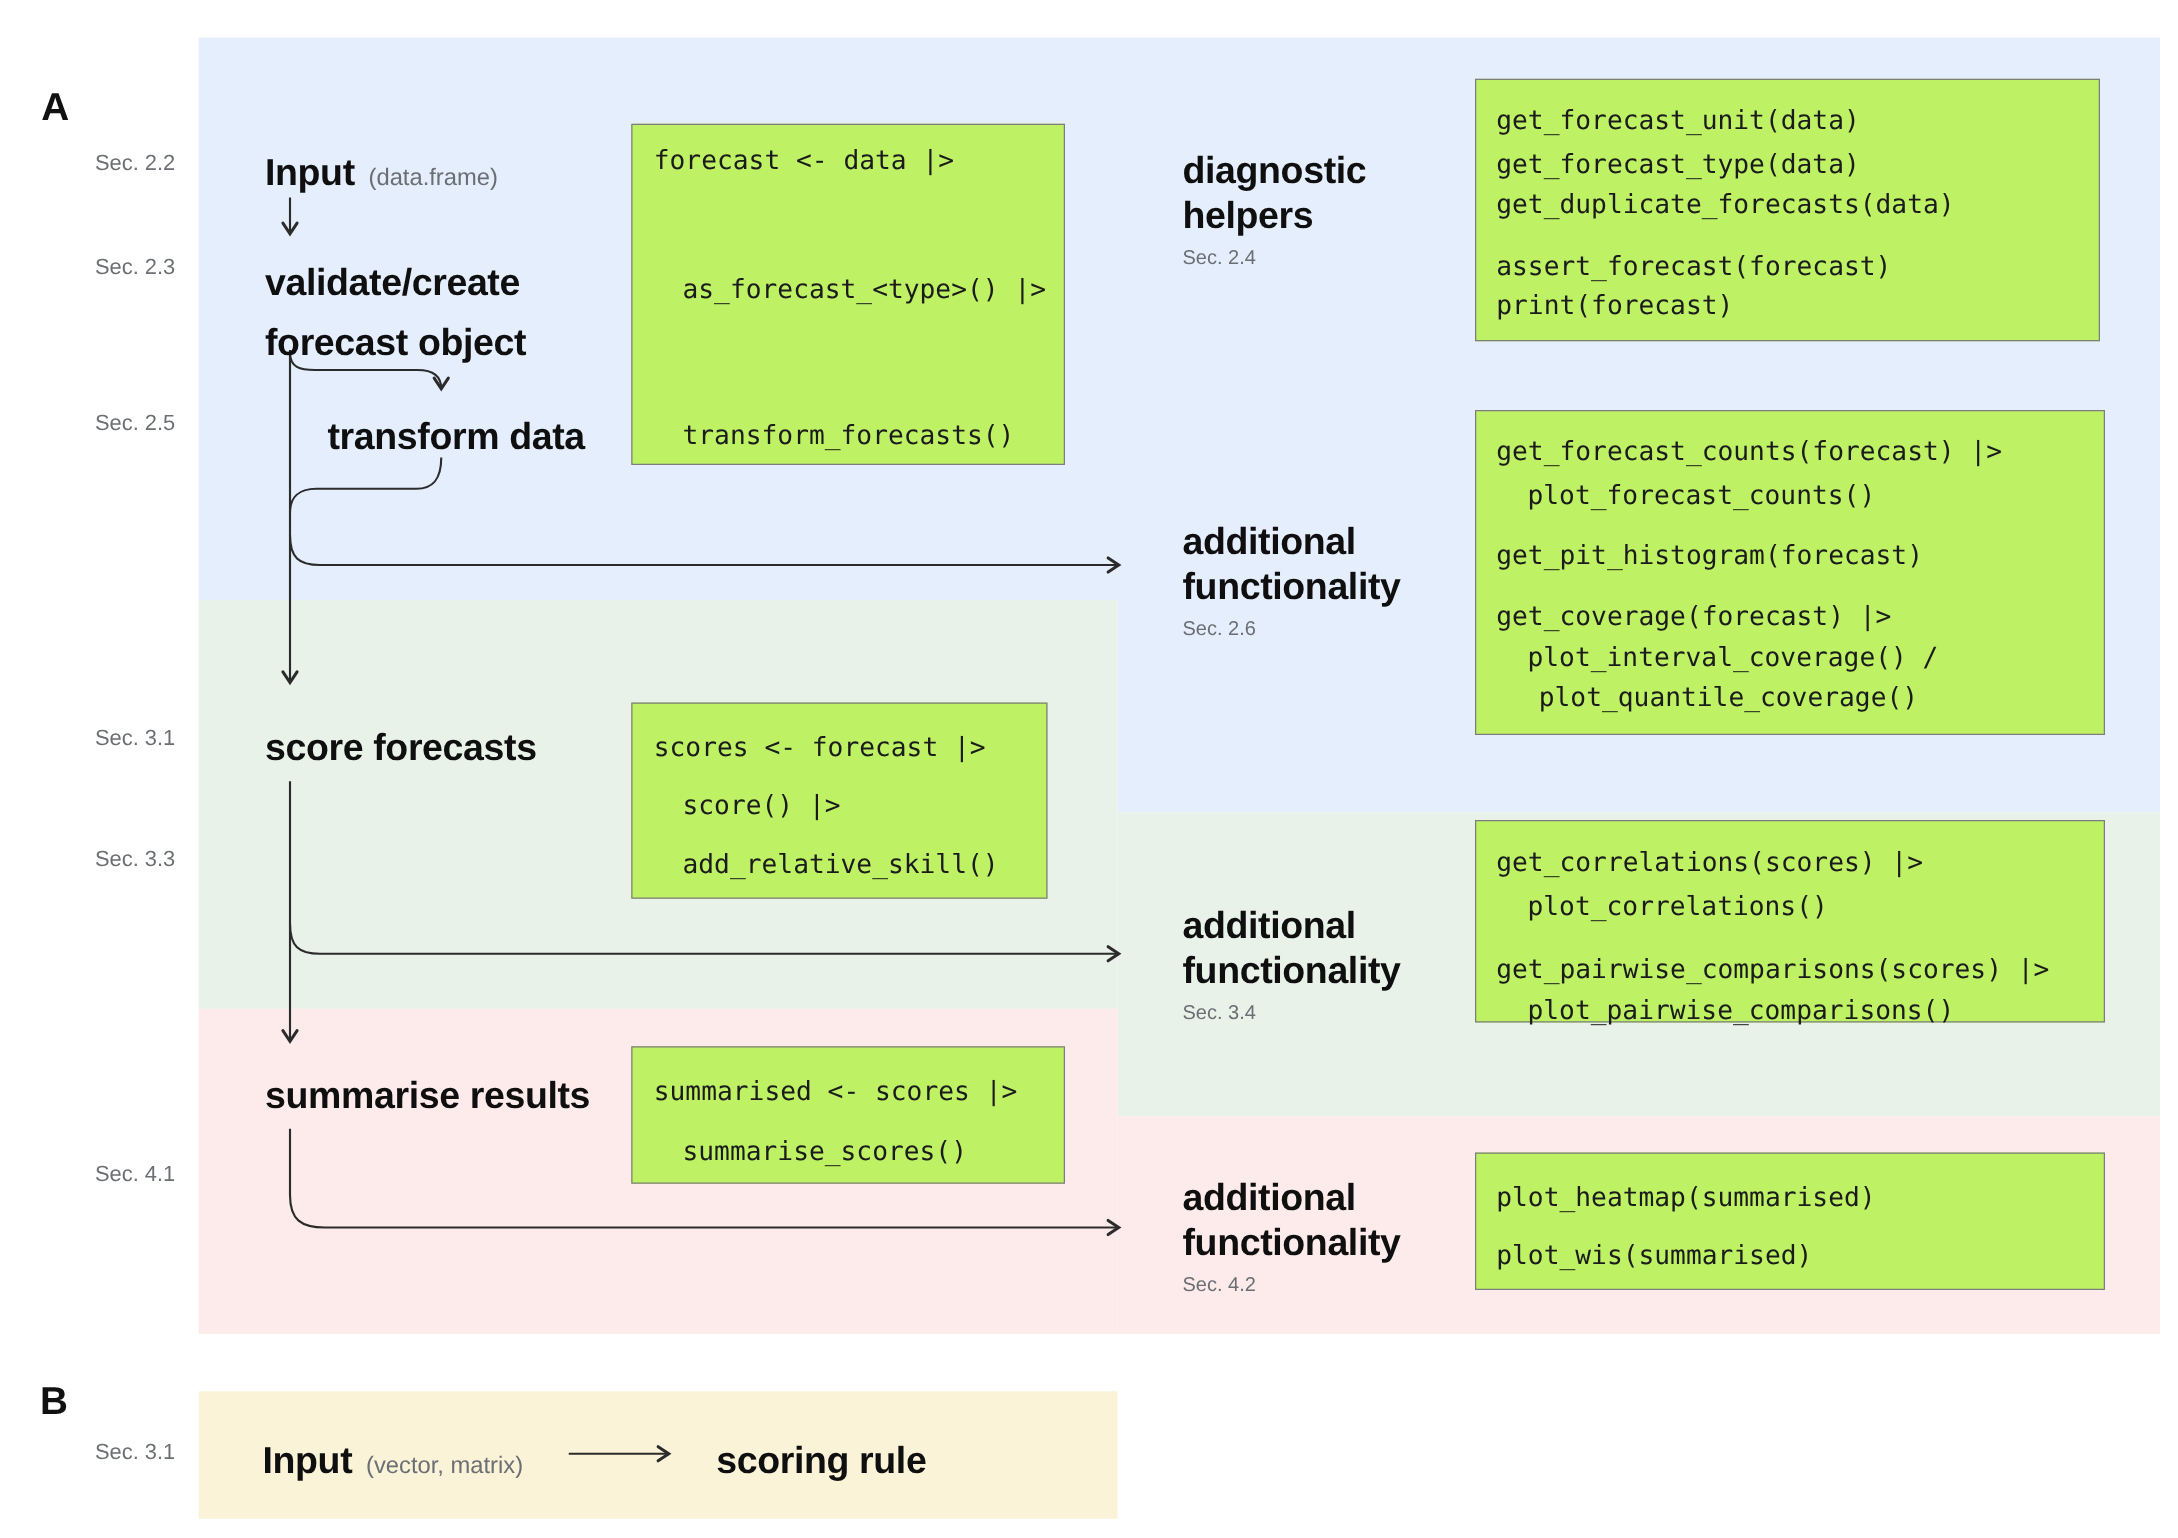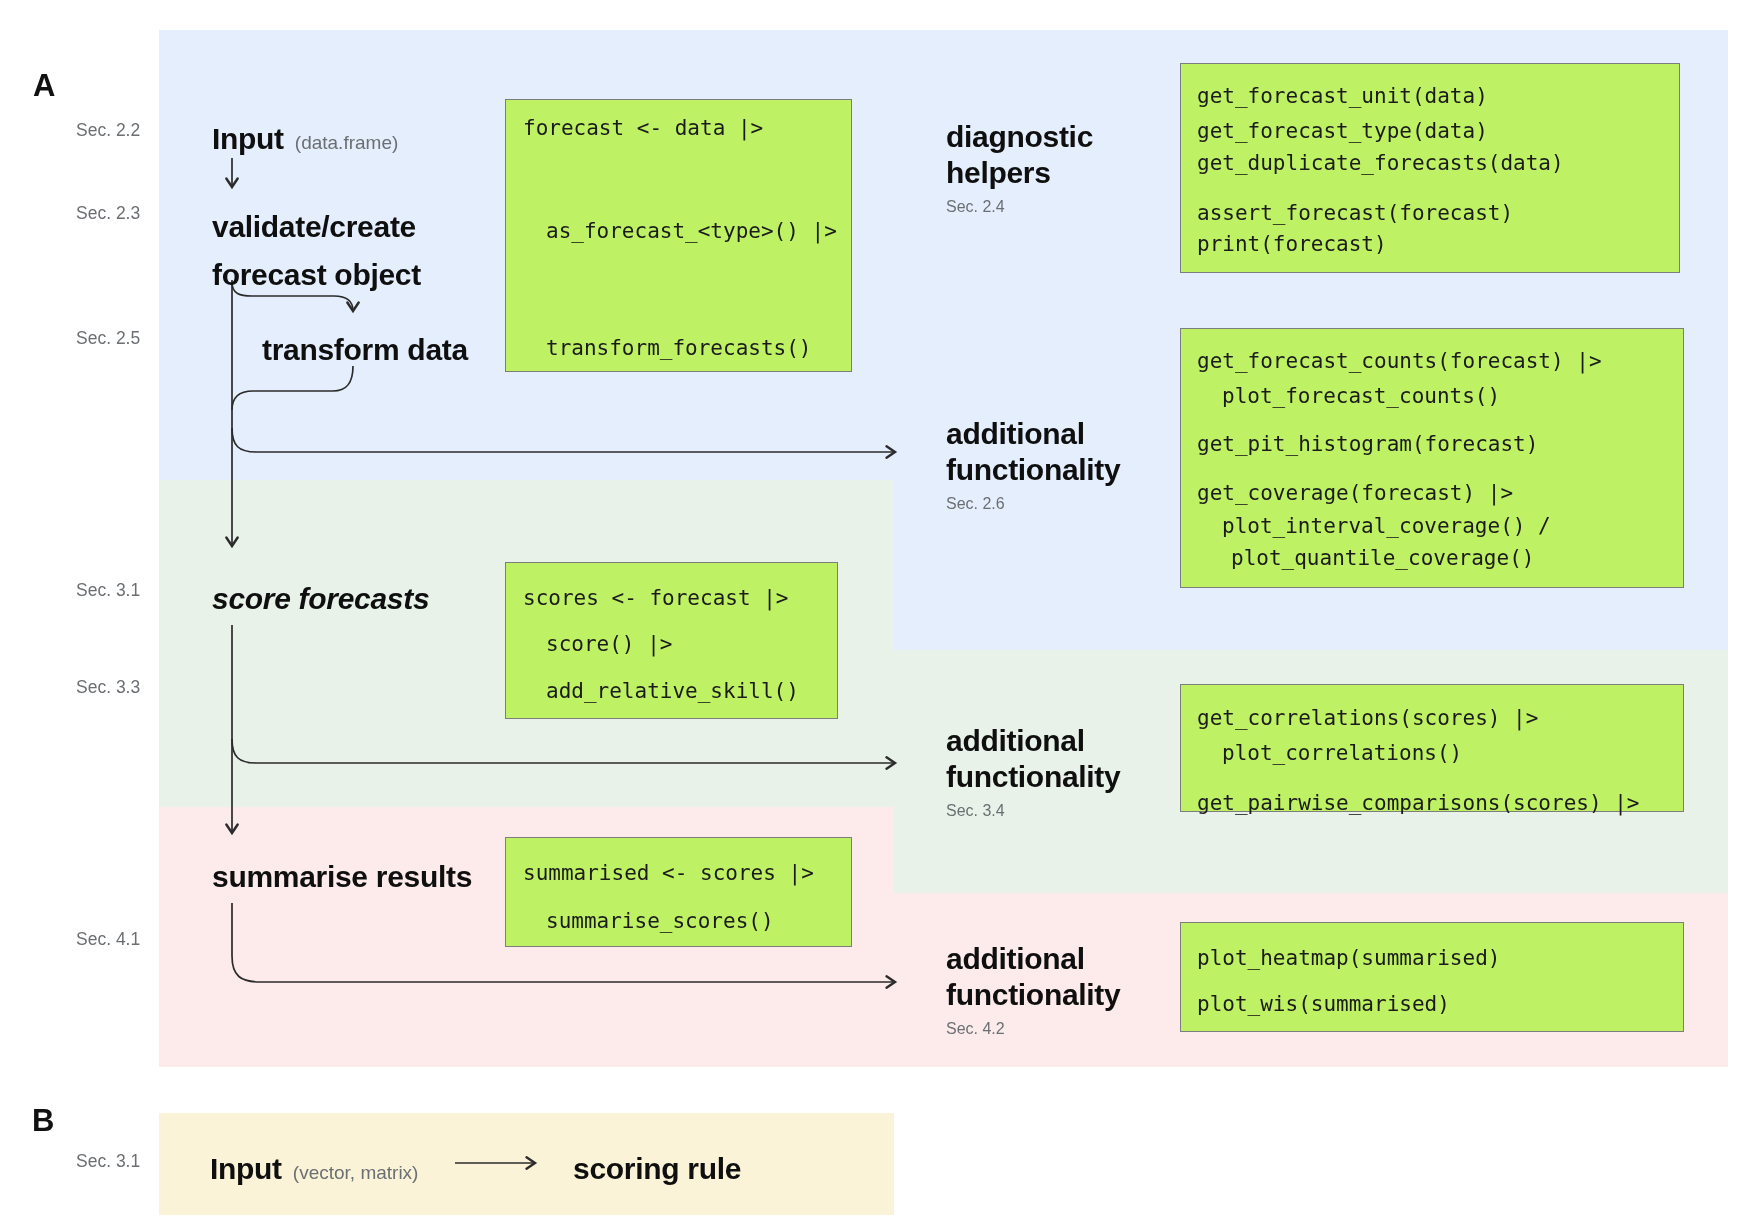--- a/index.html
+++ b/index.html
@@ -67,21 +67,21 @@
   <div class="sec" style="top:1153px;">Sec. 3.1</div>
 
   <div class="flowlabel" style="left:212px;top:115px;">
     <span>Input</span><span class="note">(data.frame)</span>
   </div>
   <div class="flowlabel" style="left:212px;top:203px;">
     <div>validate/create</div>
     <div>forecast object</div>
   </div>
   <div class="flowlabel" style="left:262px;top:326px;">transform data</div>
-  <div class="flowlabel" style="left:212px;top:575px;font-style:italic;">score forecasts</div>
+  <div class="flowlabel" style="left:212px;top:575px;">score forecasts</div>
   <div class="flowlabel" style="left:212px;top:853px;">summarise results</div>
 
   <div class="codebox" style="left:505px;top:99px;width:347px;height:273px;">
     <span style="left:17px;top:15px;">forecast &lt;- data |&gt;</span>
     <span style="left:40px;top:118px;">as_forecast_&lt;type&gt;() |&gt;</span>
     <span style="left:40px;top:235px;">transform_forecasts()</span>
   </div>
   <div class="codebox" style="left:505px;top:562px;width:333px;height:157px;">
     <span style="left:17px;top:22px;">scores &lt;- forecast |&gt;</span>
     <span style="left:40px;top:68px;">score() |&gt;</span>
@@ -121,24 +121,25 @@
     <span style="left:16px;top:167px;">print(forecast)</span>
   </div>
   <div class="codebox" style="left:1180px;top:328px;width:504px;height:260px;">
     <span style="left:16px;top:19px;">get_forecast_counts(forecast) |&gt;</span>
     <span style="left:41px;top:54px;">plot_forecast_counts()</span>
     <span style="left:16px;top:102px;">get_pit_histogram(forecast)</span>
     <span style="left:16px;top:151px;">get_coverage(forecast) |&gt;</span>
     <span style="left:41px;top:184px;">plot_interval_coverage() /</span>
     <span style="left:50px;top:216px;">plot_quantile_coverage()</span>
   </div>
-  <div class="codebox" style="left:1180px;top:684px;width:504px;height:128px;">
+  <div class="codebox" style="left:1180px;top:656px;width:504px;height:162px;">
     <span style="left:16px;top:20px;">get_correlations(scores) |&gt;</span>
     <span style="left:41px;top:55px;">plot_correlations()</span>
     <span style="left:16px;top:105px;">get_pairwise_comparisons(scores) |&gt;</span>
+    <span style="left:41px;top:138px;">plot_pairwise_comparisons()</span>
   </div>
   <div class="codebox" style="left:1180px;top:922px;width:504px;height:110px;">
     <span style="left:16px;top:22px;">plot_heatmap(summarised)</span>
     <span style="left:16px;top:68px;">plot_wis(summarised)</span>
   </div>
 
   <div class="flowlabel" style="left:210px;top:1145px;">
     <span>Input</span><span class="note">(vector, matrix)</span>
   </div>
   <div class="flowlabel" style="left:573px;top:1145px;">scoring rule</div>

